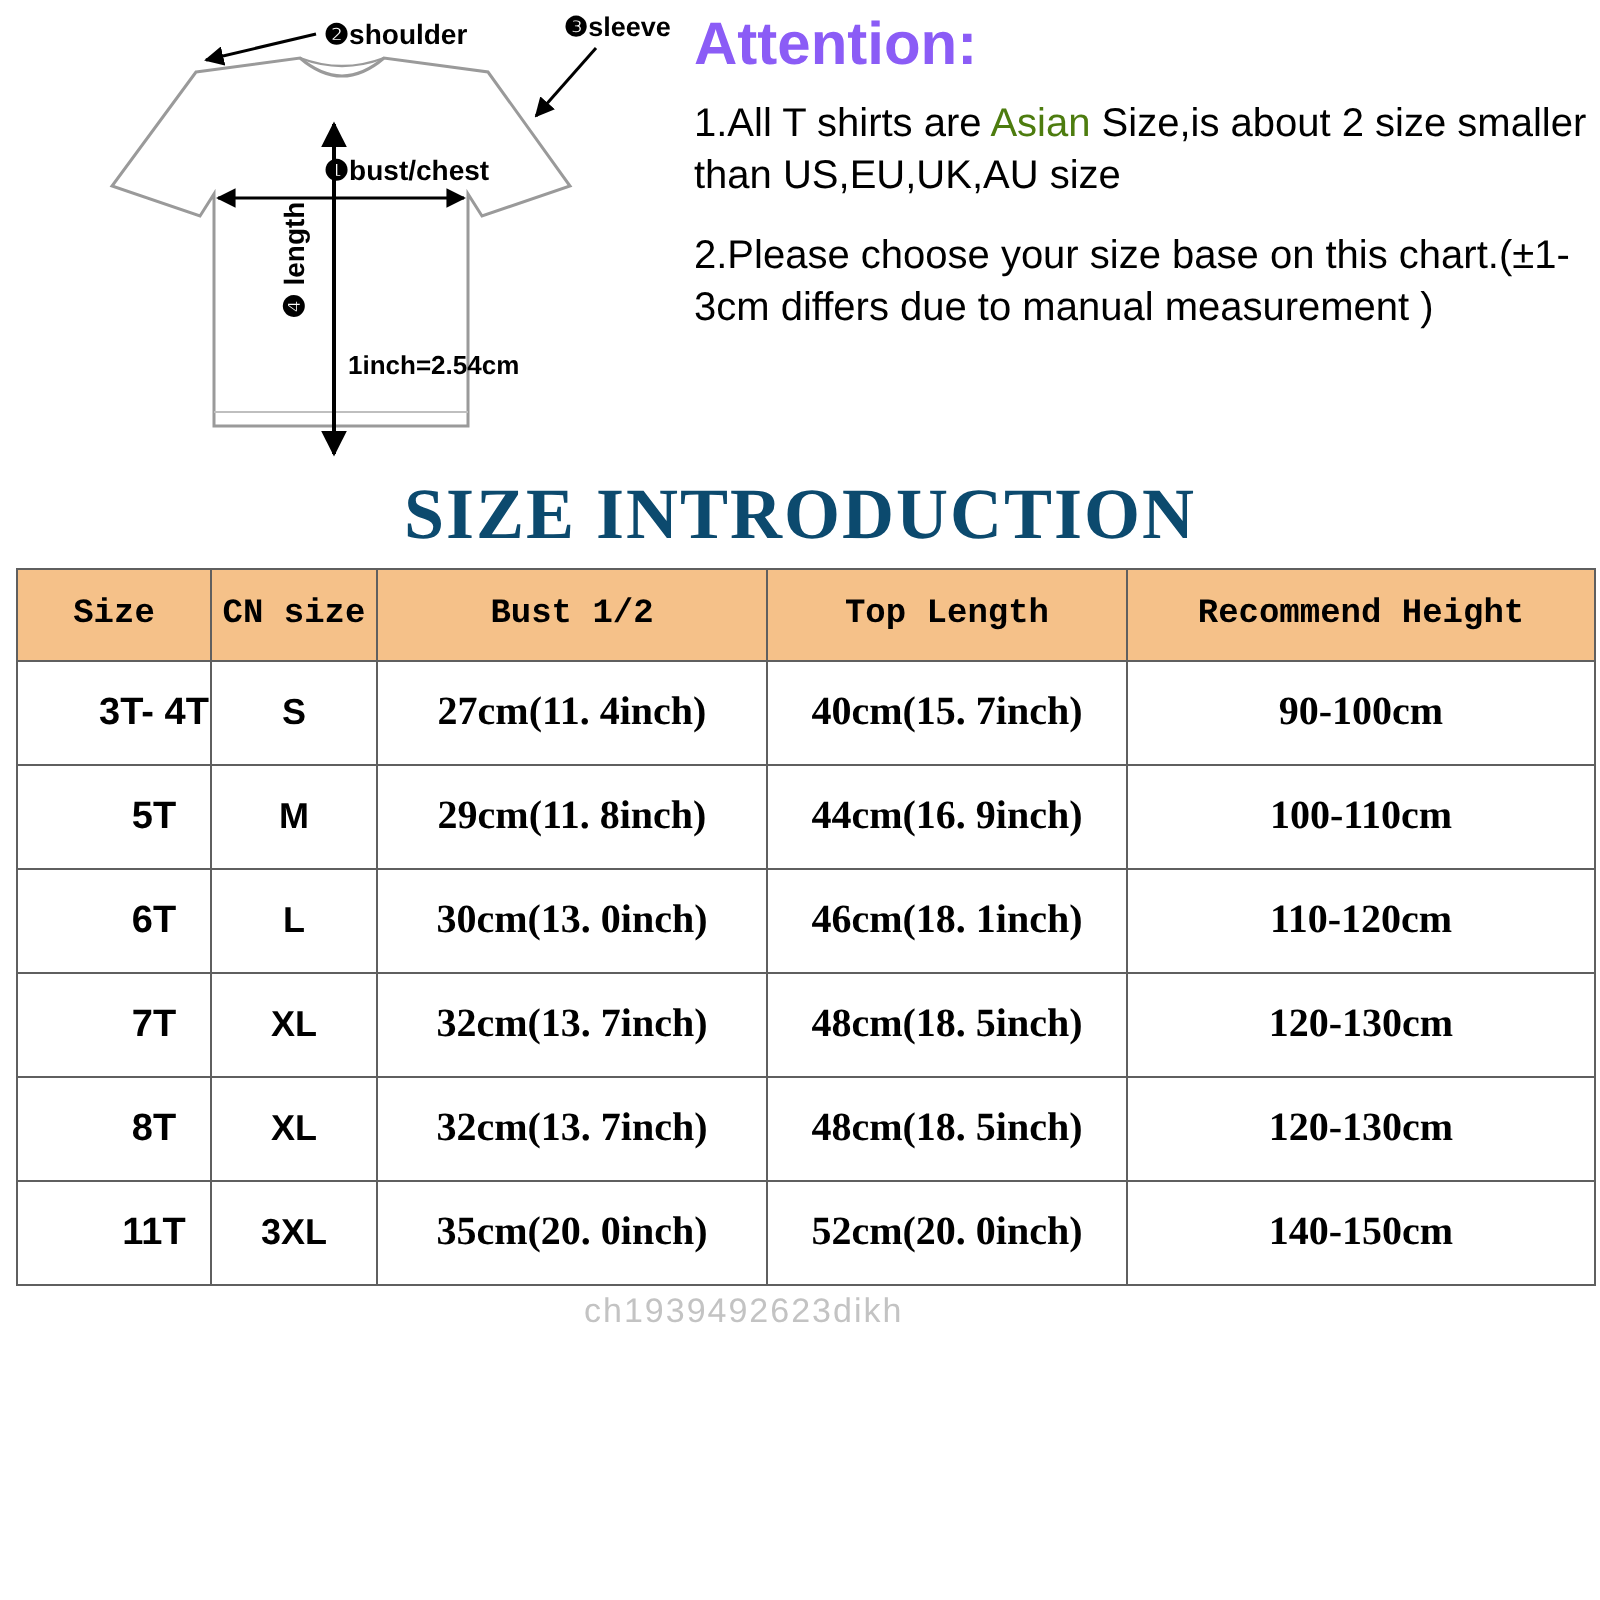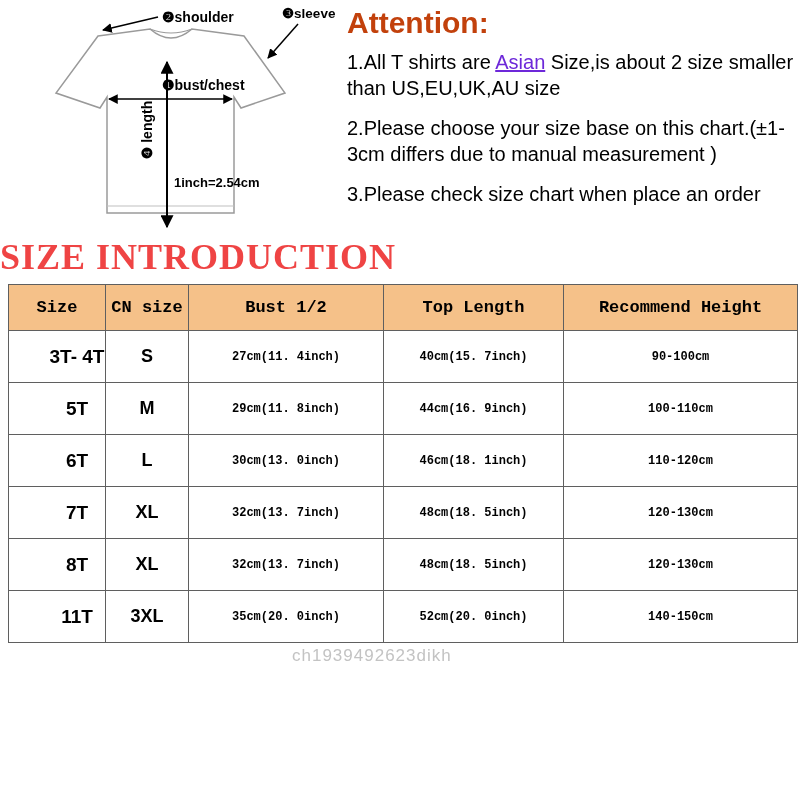--- a/index.html
+++ b/index.html
@@ -16,52 +16,53 @@
   .diagram {
     position:absolute; left:0; top:0; width:345px; height:238px;
     font-family:"Liberation Sans", sans-serif;
   }
 
   
   .attention {
     position:absolute; left:347px; top:4px; width:450px;
   }
   .attention .title {
-    color:#c2410c; font-weight:bold; font-size:30px; margin:2px 0 10px 0;
+    color:#8b5cf6; font-weight:bold; font-size:30px; margin:2px 0 10px 0;
   }
   .attention p {
     font-size:20px; line-height:1.28; margin-bottom:15px; color:#000;
   }
-  .asian { color:#6d28d9; text-decoration:underline; }
+  .asian { color:#4d7c0f; }
 
   
   .section-title {
     position:absolute; top:236px; left:0; width:100%;
+    text-align:center;
     font-family:"Liberation Serif", serif;
     font-weight:bold; font-size:36px; letter-spacing:1px;
-    color:#ef4444;
+    color:#0c4a6e;
   }
 
   
   table.size-table {
     position:absolute; top:284px; left:8px; width:789px;
     border-collapse:collapse; table-layout:fixed;
   }
   .size-table th, .size-table td {
     border:1px solid #5f5f5f;
     text-align:center; vertical-align:middle;
     overflow:hidden; white-space:nowrap;
   }
   .size-table th {
     font-family:"Liberation Mono", monospace;
     font-weight:bold; font-size:17px; height:46px;
   }
   .size-table td {
-    font-family:Liberation Mono, monospace;
-    font-weight:bold; font-size:12px; height:52px;
+    font-family:Liberation Serif, serif;
+    font-weight:bold; font-size:20px; height:52px;
   }
   .size-table td.col0 { font-family:"Liberation Sans", sans-serif; font-size:19px;padding-left:40px; }
   .size-table td.col1 { font-family:"Liberation Sans", sans-serif; font-size:18px; }
 
   
   .watermark {
     position:absolute; top:646px; left:292px;
     color:#c3c3c3; font-size:17px; letter-spacing:1px;
     pointer-events:none;
   }
@@ -92,21 +93,20 @@
   <line x1="167" y1="62" x2="167" y2="227" stroke="#000" stroke-width="2" marker-start="url(#arr)" marker-end="url(#arr)"></line>
   <text x="152" y="130" font-size="14" font-weight="bold" text-anchor="middle" transform="rotate(-90 152 130)">❹ length</text>
 
   <text x="174" y="187" font-size="13" font-weight="bold">1inch=2.54cm</text>
 </svg>
 
 <div class="attention">
   <div class="title">Attention:</div>
   <p><span>1.All T shirts are </span><span class="asian">Asian</span><span> Size,is about 2 size smaller than US,EU,UK,AU size</span></p>
   <p>2.Please choose your size base on this chart.(±1-3cm differs due to manual measurement )</p>
-  <p>3.Please check size chart when place an order</p>
 </div>
 
 <div class="section-title">SIZE INTRODUCTION</div>
 
 <table class="size-table">
   <colgroup>
     <col style="width:97px">
       <col style="width:83px">
       <col style="width:195px">
       <col style="width:180px">

